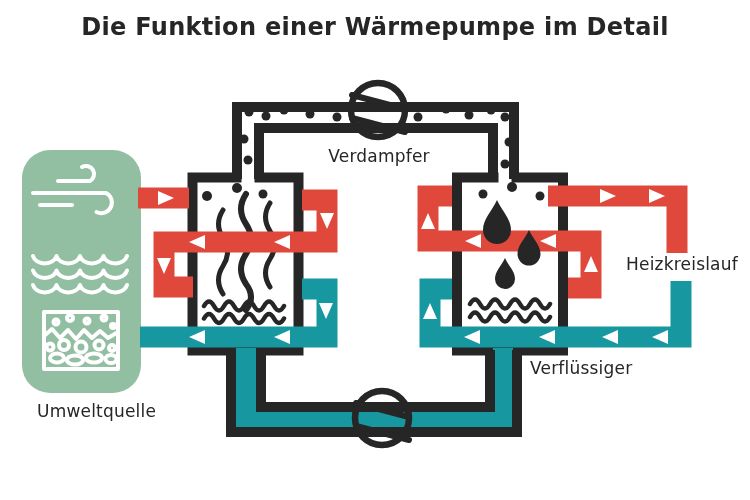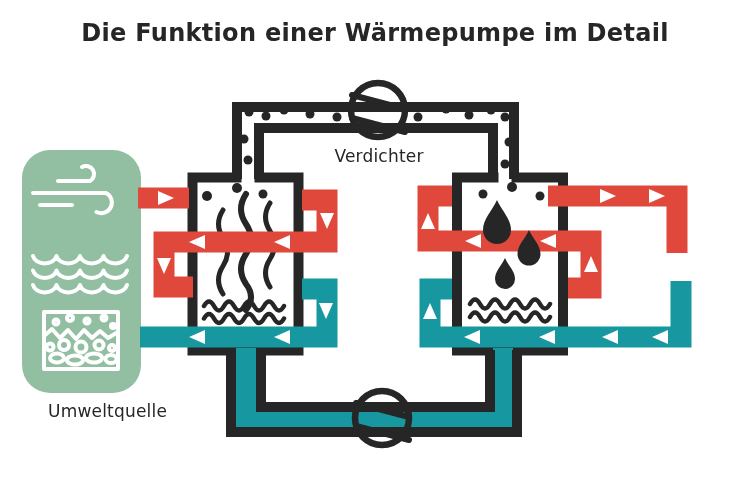--- a/index.html
+++ b/index.html
@@ -16,21 +16,21 @@
   .s-white{stroke:#fff;fill:none;}
   .box{fill:#fff;stroke:var(--line);stroke-width:10;}
   .wall{stroke:var(--line);stroke-width:10;fill:none;stroke-linejoin:miter;}
   .pipe{stroke-width:21;fill:none;stroke-linejoin:miter;}
   .icon{stroke:#fff;fill:none;stroke-width:4;stroke-linecap:round;stroke-linejoin:round;}
   .ink{stroke:var(--line);fill:none;stroke-linecap:round;}
   .arrow{fill:#fff;}
   .lbl{position:absolute;font-size:17px;font-weight:500;color:var(--line);
        white-space:nowrap;letter-spacing:.2px;}
   .ctr{transform:translateX(-50%);}
-  .title{position:absolute;left:0;top:19px;width:750px;text-align:center;
+  .title{position:absolute;left:0;top:13px;width:750px;text-align:center;
          font-size:24px;font-weight:700;color:var(--line);letter-spacing:.3px;}
 </style>
 </head>
 <body>
 
 <div class="stage">
 
   <svg width="750" height="500" viewBox="0 0 750 500">
 
     <g>
@@ -164,15 +164,17 @@
       <path d="M 352,95 L 405,109 M 352,118 L 405,132" class="s-line" stroke-width="6" stroke-linecap="round"></path>
     </g>
 
     <g>
       <circle cx="382" cy="418" r="27" class="f-white s-line" stroke-width="6.5"></circle>
       <path d="M 356,403 L 409,417 M 356,426 L 409,440" class="s-line" stroke-width="6" stroke-linecap="round"></path>
     </g>
   </svg>
 
   <div class="title">Die Funktion einer Wärmepumpe im Detail</div>
-  <div class="lbl ctr" style="left:379px;top:146px;">Verdichter</div>
-  <div class="lbl" style="left:48px;top:401px;">Umweltquelle</div>
+  <div class="lbl ctr" style="left:379px;top:146px;">Verdampfer</div>
+  <div class="lbl" style="left:530px;top:358px;">Verflüssiger</div>
+  <div class="lbl" style="left:626px;top:254px;">Heizkreislauf</div>
+  <div class="lbl" style="left:37px;top:401px;">Umweltquelle</div>
 </div>
 
 </body></html>

